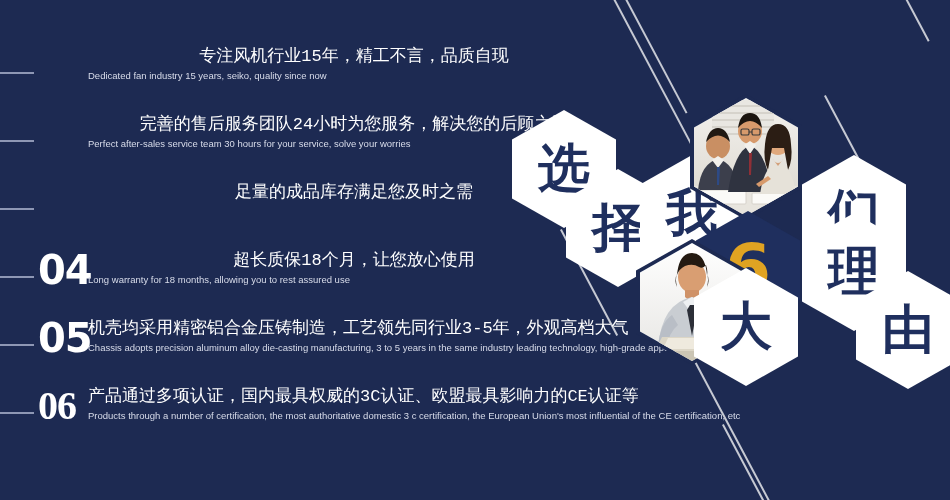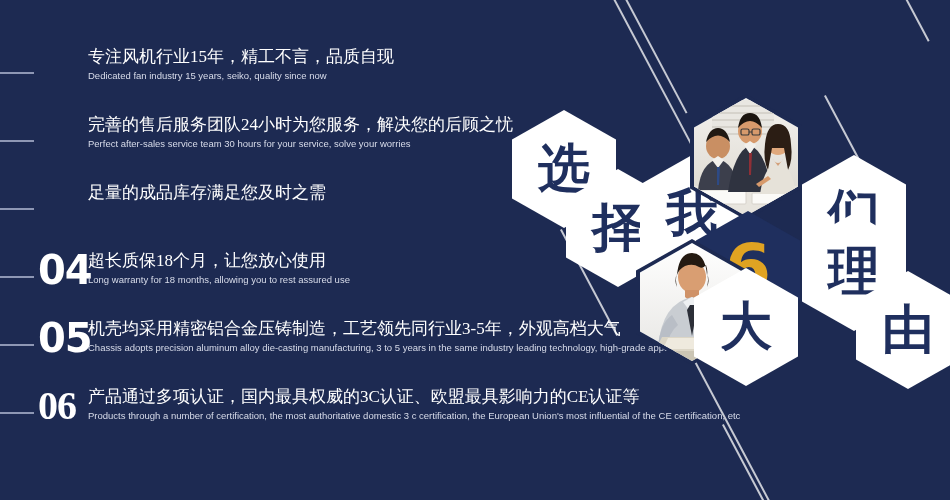--- a/index.html
+++ b/index.html
@@ -45,21 +45,22 @@
     letter-spacing:-1px;
     font-family:"DejaVu Sans","Liberation Sans",sans-serif;
   }
   .texts{
     position:absolute;left:88px;top:2px;right:0;
   }
   .cn{
     font-size:17px;line-height:22px;
     color:#ffffff;
     white-space:nowrap;
-    font-family:Liberation Serif, serif;
+    font-family:Liberation Mono, monospace;
+    text-align:center;
   }
   .en{
     font-size:9.5px;line-height:13px;
     color:#d8dcea;
     white-space:nowrap;
     margin-top:1px;
     font-family:"Liberation Sans","DejaVu Sans",sans-serif;
   }
 
   

